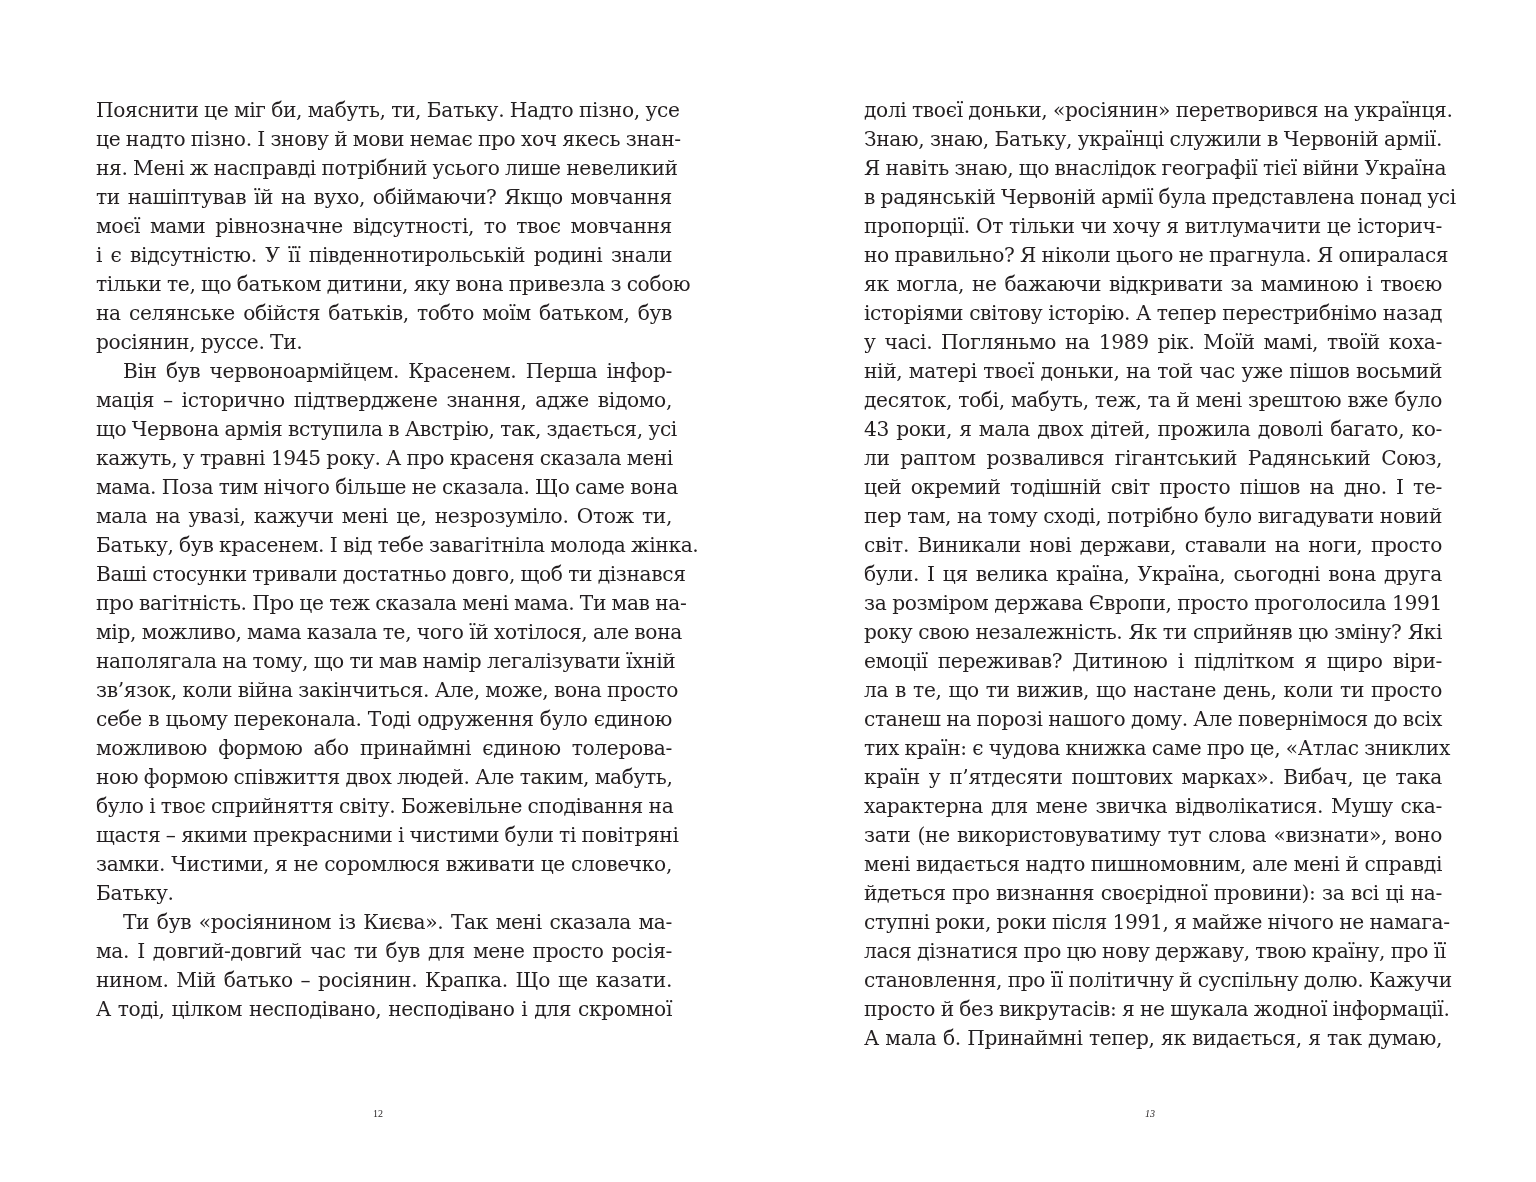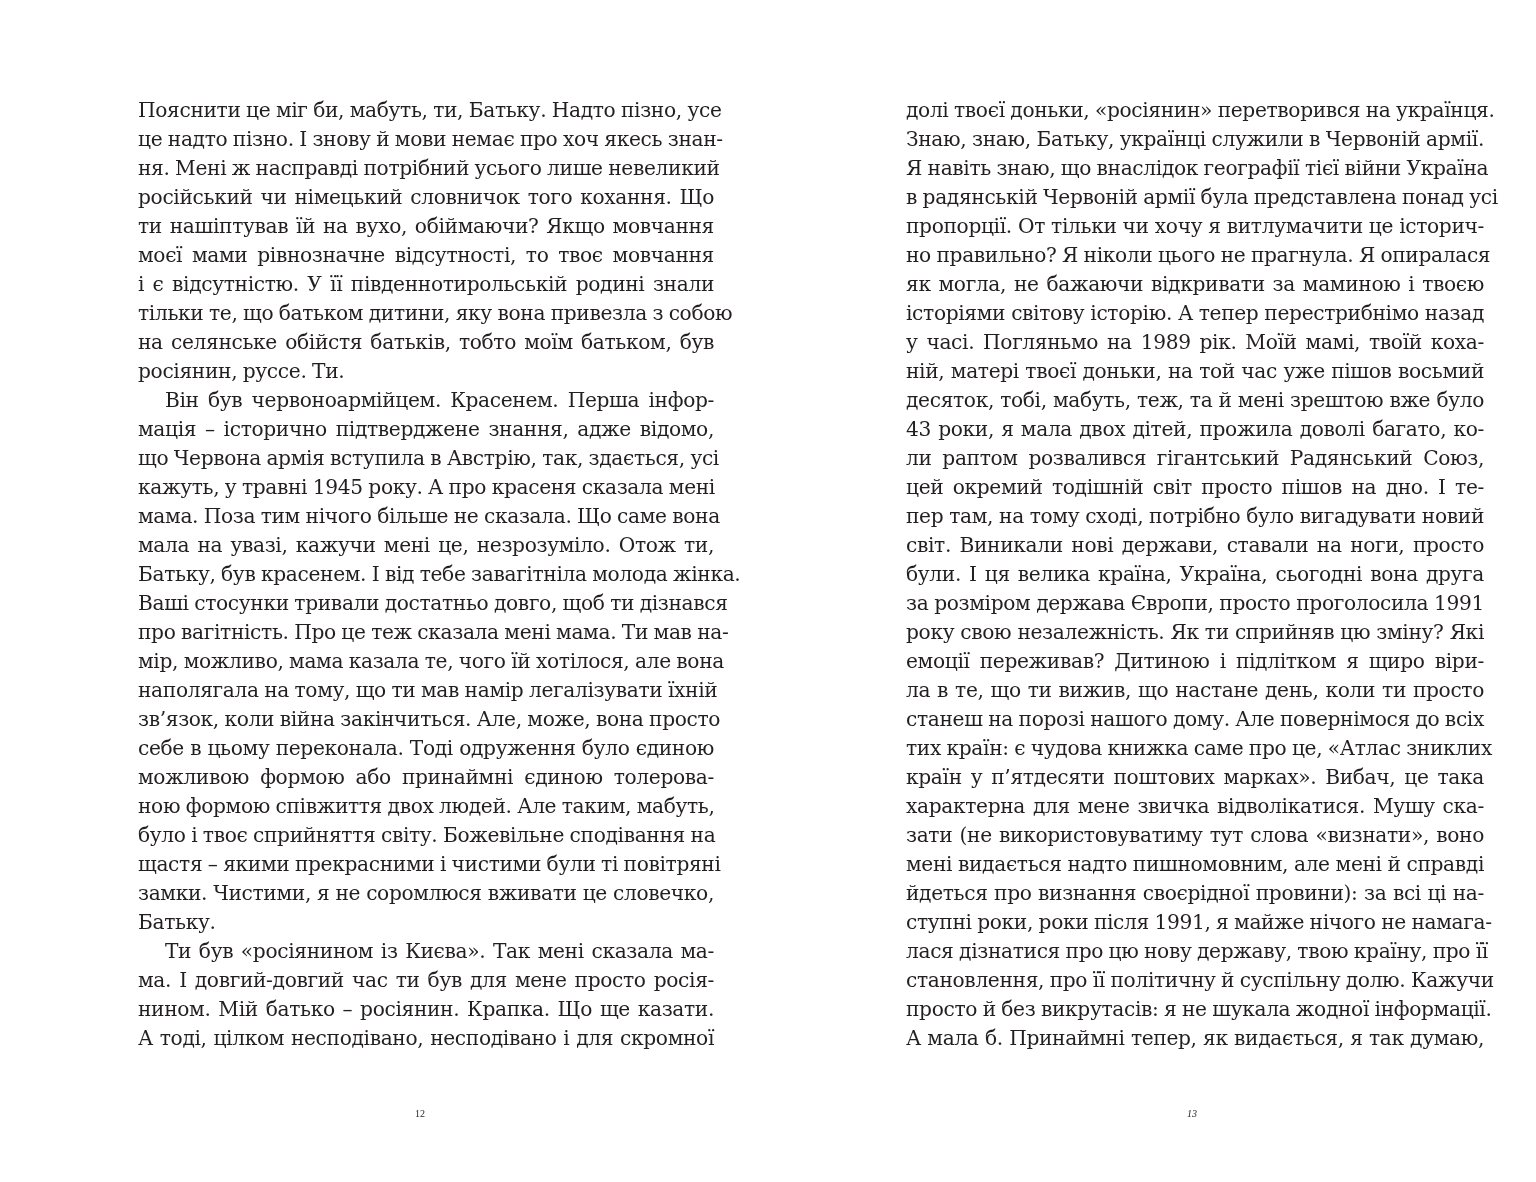--- a/index.html
+++ b/index.html
@@ -12,21 +12,20 @@
       height: 1182px;
       position: relative;
       overflow: hidden;
       color: #231f20;
       font-family: "DejaVu Serif", "Liberation Serif", serif;
     }
     .page {
       position: absolute;
       top: 0;
       height: 862px;
-      margin-left: 42px;
     }
     .page-left { left: 0; width: 768px; }
     .page-right { left: 768px; width: 768px; }
 
     .text-block {
       position: absolute;
       top: 96px;
     }
     .page-left .text-block { left: 96px; width: 576px; }
     .page-right .text-block { left: 96px; width: 578px; }
@@ -60,21 +59,20 @@
     .page-right .page-number { left: 377px; font-style: italic; }
   </style>
 </head>
 <body>
 
 <div class="page page-left">
   <div class="text-block">
       <span class="line">Пояснити це міг би, мабуть, ти, Батьку. Надто пізно, усе</span>
       <span class="line">це надто пізно. І знову й мови немає про хоч якесь знан-</span>
       <span class="line">ня. Мені ж насправді потрібний усього лише невеликий</span>
-      <span class="line">російський чи німецький словничок того кохання. Що</span>
       <span class="line">ти нашіптував їй на вухо, обіймаючи? Якщо мовчання</span>
       <span class="line">моєї мами рівнозначне відсутності, то твоє мовчання</span>
       <span class="line">і є відсутністю. У її південнотирольській родині знали</span>
       <span class="line">тільки те, що батьком дитини, яку вона привезла з собою</span>
       <span class="line">на селянське обійстя батьків, тобто моїм батьком, був</span>
       <span class="line last">росіянин, руссе. Ти.</span>
       <span class="line indent">Він був червоноармійцем. Красенем. Перша інфор-</span>
       <span class="line">мація – історично підтверджене знання, адже відомо,</span>
       <span class="line">що Червона армія вступила в Австрію, так, здається, усі</span>
       <span class="line">кажуть, у травні 1945 року. А про красеня сказала мені</span>

